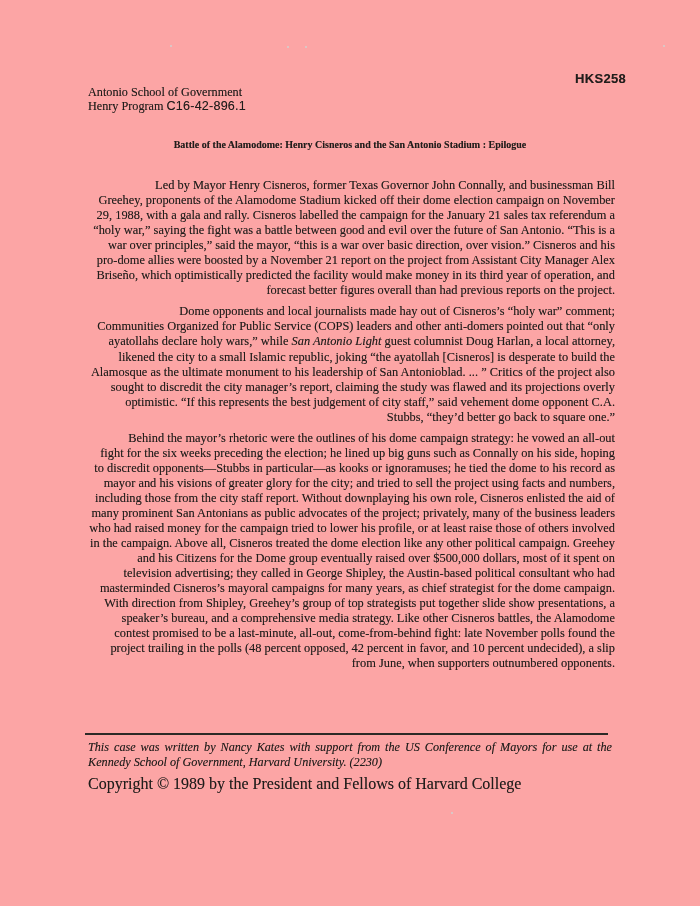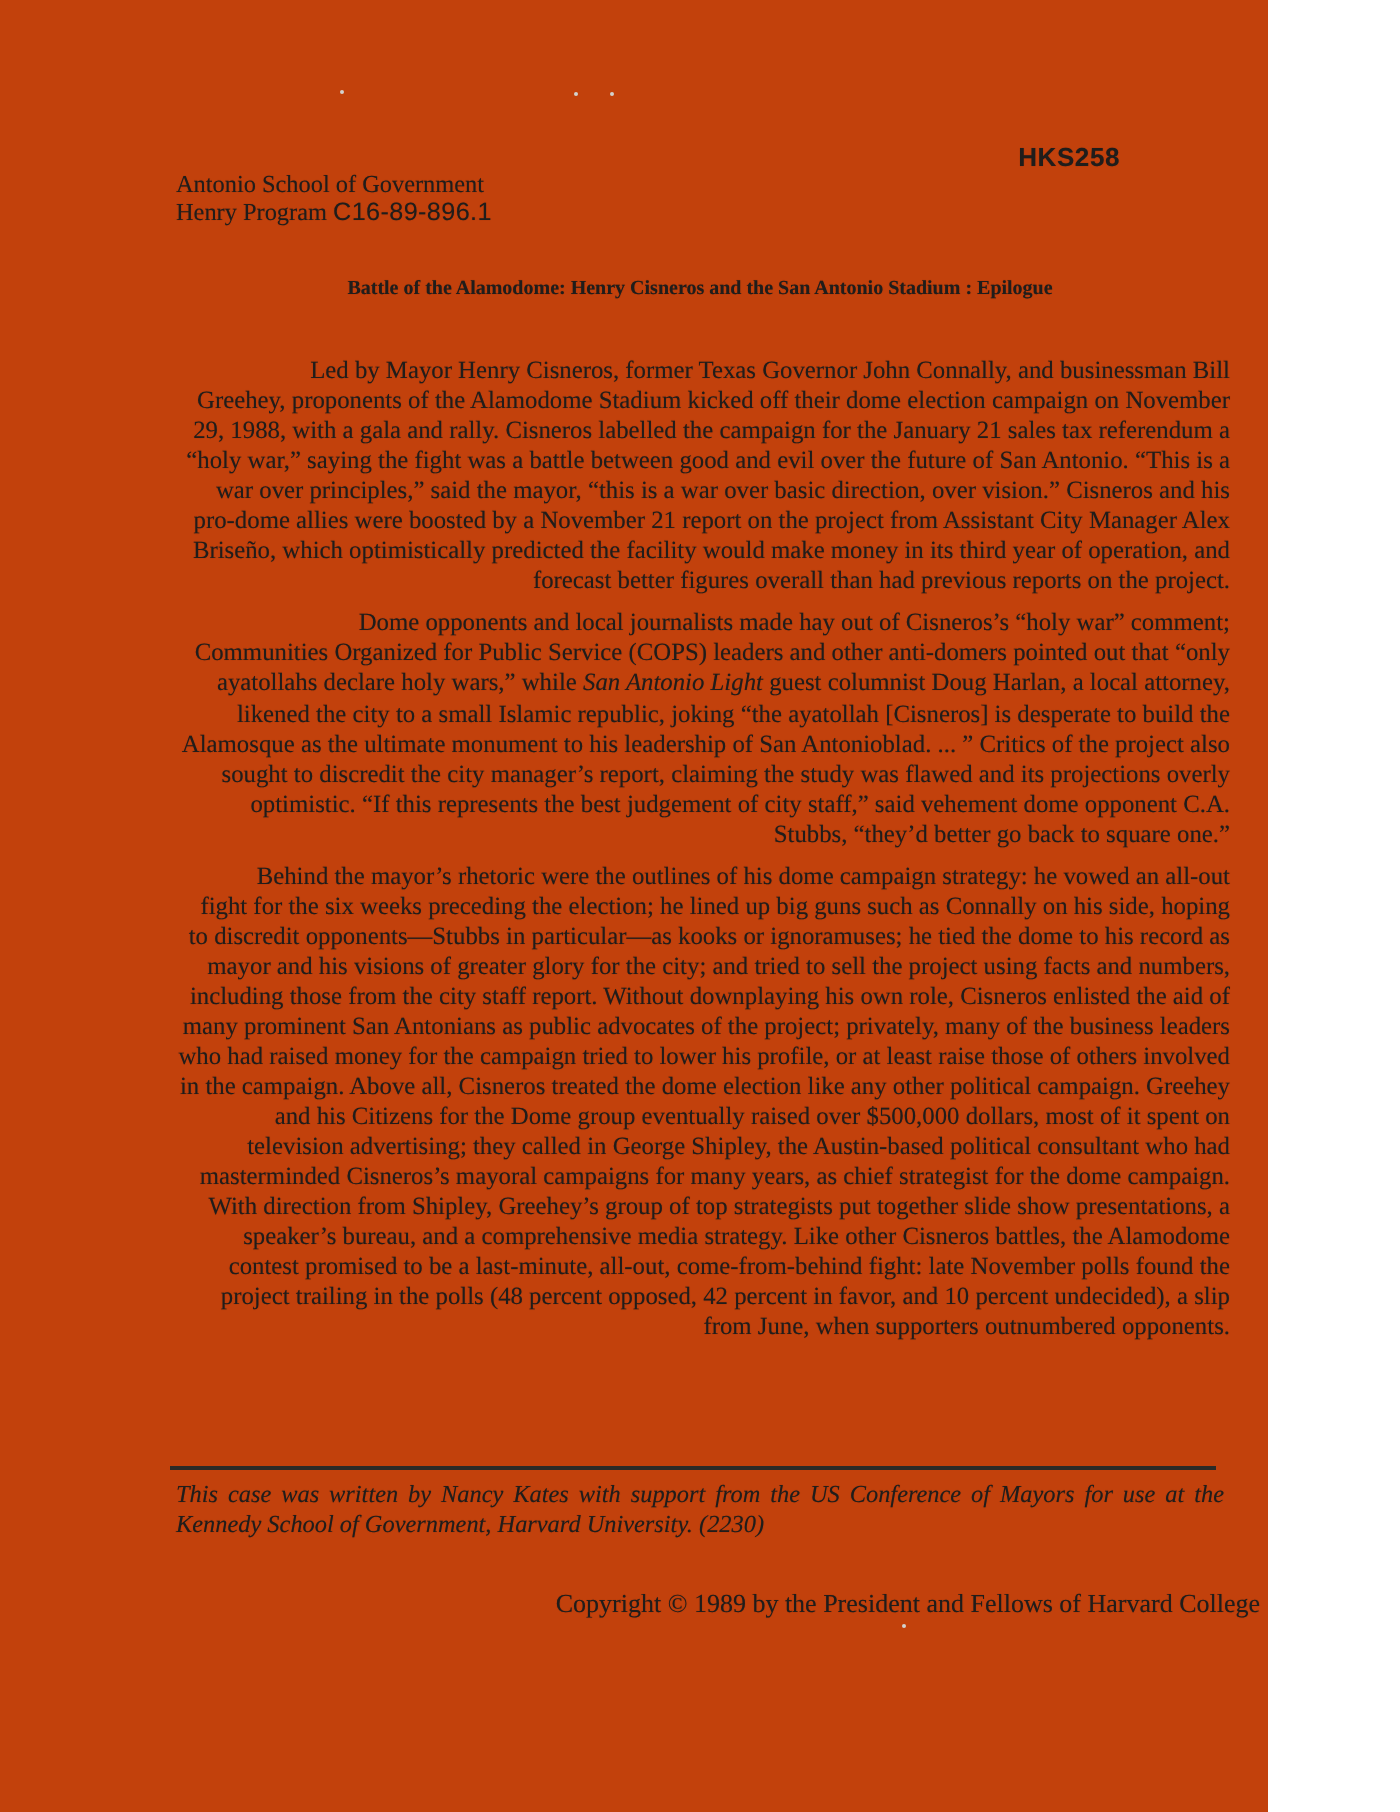--- a/index.html
+++ b/index.html
@@ -2,23 +2,23 @@
 <html><head>
 <meta charset="utf-8">
 <style>
   html, body {
     margin: 0;
     padding: 0;
     background: #ffffff;
   }
   .page {
     position: relative;
-    width: 634px;
+    width: 700px;
     height: 906px;
-    background: #c2410c;
+    background: #fca5a5;
     font-family: "Liberation Serif", serif;
     color: #201d1b;
     overflow: hidden;
     text-shadow: 0 0 0.4px rgba(30,28,26,0.45);
   }
   .doc-number {
     position: absolute;
     top: 71px;
     right: 74px;
     font-family: "Liberation Sans", sans-serif;
@@ -82,45 +82,44 @@
     font-style: italic;
     font-size: 12.2px;
     line-height: 15px;
     text-align: justify;
   }
   .copyright {
     position: absolute;
     left: 88px;
     top: 776px;
     width: 524px;
-    margin: 18px;
-    font-size: 13px;
+    margin: 0;
+    font-size: 16px;
     line-height: 15px;
-    text-align: right;
   }
   .speck {
     position: absolute;
     width: 2px;
     height: 2px;
     background: #d2d2d0;
     border-radius: 50%;
   }
 </style>
 </head>
 <body>
 
 <div class="page">
 
   <div class="doc-number">HKS258</div>
 
   <div class="org-block">
     <div>Antonio School of Government</div>
     <div>
       <span>Henry Program </span>
-      <span class="case-code">C16-89-896.1</span>
+      <span class="case-code">C16-42-896.1</span>
     </div>
   </div>
 
   <h1 class="title">Battle of the Alamodome:  Henry Cisneros and the San Antonio Stadium :  Epilogue</h1>
 
   <div class="body-text" id="document-body">
       <p><span>Led by Mayor Henry Cisneros, former Texas Governor John Connally, and businessman Bill Greehey, proponents of the Alamodome Stadium kicked off their dome election campaign on November 29, 1988, with a gala and rally.  Cisneros labelled the campaign for the January 21 sales tax referendum a “holy war,” saying  the fight was a battle between good and evil over the future of San Antonio.  “This is a war over principles,” said the mayor, “this is a war over basic direction, over vision.”  Cisneros and his pro-dome allies were boosted by a November 21 report on the project from Assistant City Manager Alex Briseño, which optimistically predicted the facility would make money in its third year of operation, and forecast better figures overall than had previous reports on the project.</span></p>
       <p><span>Dome opponents and local journalists made hay out of Cisneros’s “holy war” comment; Communities Organized for Public Service (COPS) leaders and other anti-domers pointed out that “only ayatollahs declare holy wars,” while </span><span class="italic">San Antonio Light</span><span> guest columnist Doug Harlan, a local attorney, likened the city to a small Islamic republic, joking  “the ayatollah [Cisneros] is desperate to build the Alamosque as the ultimate monument to his leadership of San Antonioblad. ... ” Critics of the project also sought to discredit the city  manager’s report, claiming the study was flawed and its projections overly optimistic.  “If this represents the best judgement of city staff,” said vehement dome opponent C.A. Stubbs, “they’d better go back to square one.”</span></p>
       <p><span>Behind the mayor’s rhetoric were the outlines of his dome campaign strategy:  he vowed an all-out fight for the six weeks preceding the election; he lined up big guns such as Connally on his side, hoping to discredit opponents—Stubbs in particular—as kooks or ignoramuses; he tied the dome to his record as mayor and his visions of greater glory for the city; and tried to sell the project using facts and numbers, including those from the city staff report.  Without downplaying his own role, Cisneros enlisted the aid of many prominent San Antonians as public advocates of the project; privately, many of the business leaders who had raised money for the campaign tried to lower his profile, or at least raise those of others involved in the campaign.  Above all, Cisneros treated the dome election like any other political campaign.  Greehey and his Citizens for the Dome group eventually raised over $500,000 dollars, most of it spent on television advertising; they called in George Shipley, the Austin-based political consultant who had masterminded Cisneros’s mayoral campaigns for many years, as chief strategist for the dome campaign.  With direction from Shipley, Greehey’s group of top strategists put together slide show presentations, a speaker’s bureau, and a comprehensive media strategy.  Like other Cisneros battles, the Alamodome contest promised to be a last-minute, all-out, come-from-behind fight: late November polls found the project trailing in the polls (48 percent opposed, 42 percent in favor, and 10 percent undecided), a slip from June, when supporters outnumbered opponents.</span></p>
     </div>

